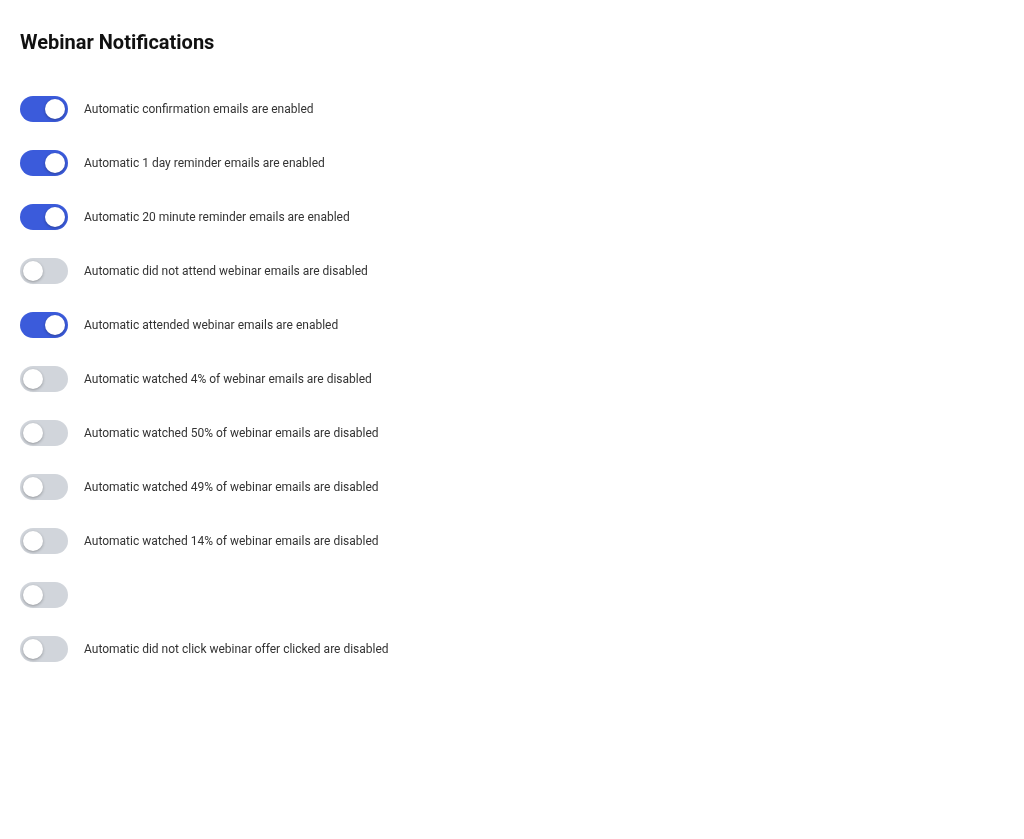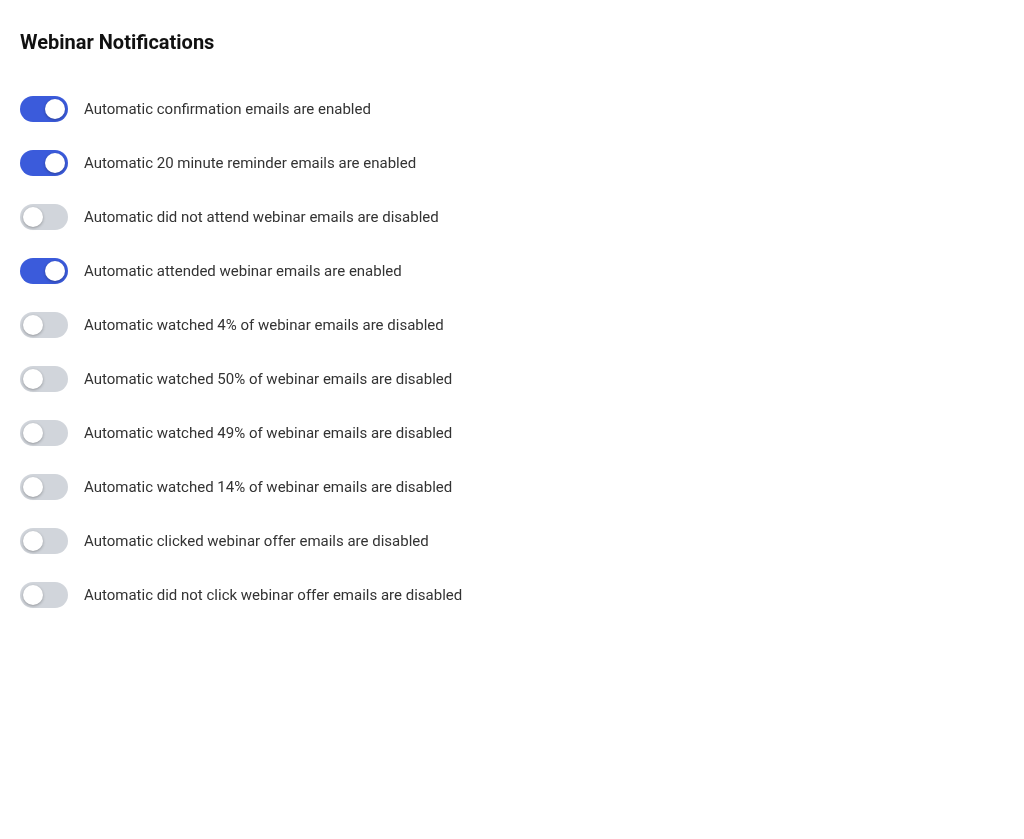--- a/index.html
+++ b/index.html
@@ -73,37 +73,44 @@
 
     .toggle-thumb.enabled {
       left: 25px;
     }
 
     .toggle-thumb.disabled {
       left: 3px;
     }
 
     .notification-label {
-      font-size: 15px;
+      font-size: 12px;
       color: #333333;
       font-weight: 400;
     }
   </style>
 </head>
 <body>
 
 <h1 class="page-title">Webinar Notifications</h1>
 
 <div class="notification-list">
 <div class="notification-item">
       <div class="toggle">
         <div class="toggle-track enabled"></div>
         <div class="toggle-thumb enabled"></div>
       </div>
       <span class="notification-label">Automatic confirmation emails are enabled</span>
+    </div>
+    <div class="notification-item">
+      <div class="toggle">
+        <div class="toggle-track enabled"></div>
+        <div class="toggle-thumb enabled"></div>
+      </div>
+      <span class="notification-label">Automatic 1 day reminder emails are enabled</span>
     </div>
     <div class="notification-item">
       <div class="toggle">
         <div class="toggle-track enabled"></div>
         <div class="toggle-thumb enabled"></div>
       </div>
       <span class="notification-label">Automatic 20 minute reminder emails are enabled</span>
     </div>
     <div class="notification-item">
       <div class="toggle">
@@ -145,22 +152,21 @@
         <div class="toggle-track disabled"></div>
         <div class="toggle-thumb disabled"></div>
       </div>
       <span class="notification-label">Automatic watched 14% of webinar emails are disabled</span>
     </div>
     <div class="notification-item">
       <div class="toggle">
         <div class="toggle-track disabled"></div>
         <div class="toggle-thumb disabled"></div>
       </div>
-      <span class="notification-label">Automatic clicked webinar offer emails are disabled</span>
     </div>
     <div class="notification-item">
       <div class="toggle">
         <div class="toggle-track disabled"></div>
         <div class="toggle-thumb disabled"></div>
       </div>
-      <span class="notification-label">Automatic did not click webinar offer emails are disabled</span>
+      <span class="notification-label">Automatic did not click webinar offer clicked are disabled</span>
     </div>
   </div>
 
 </body></html>

